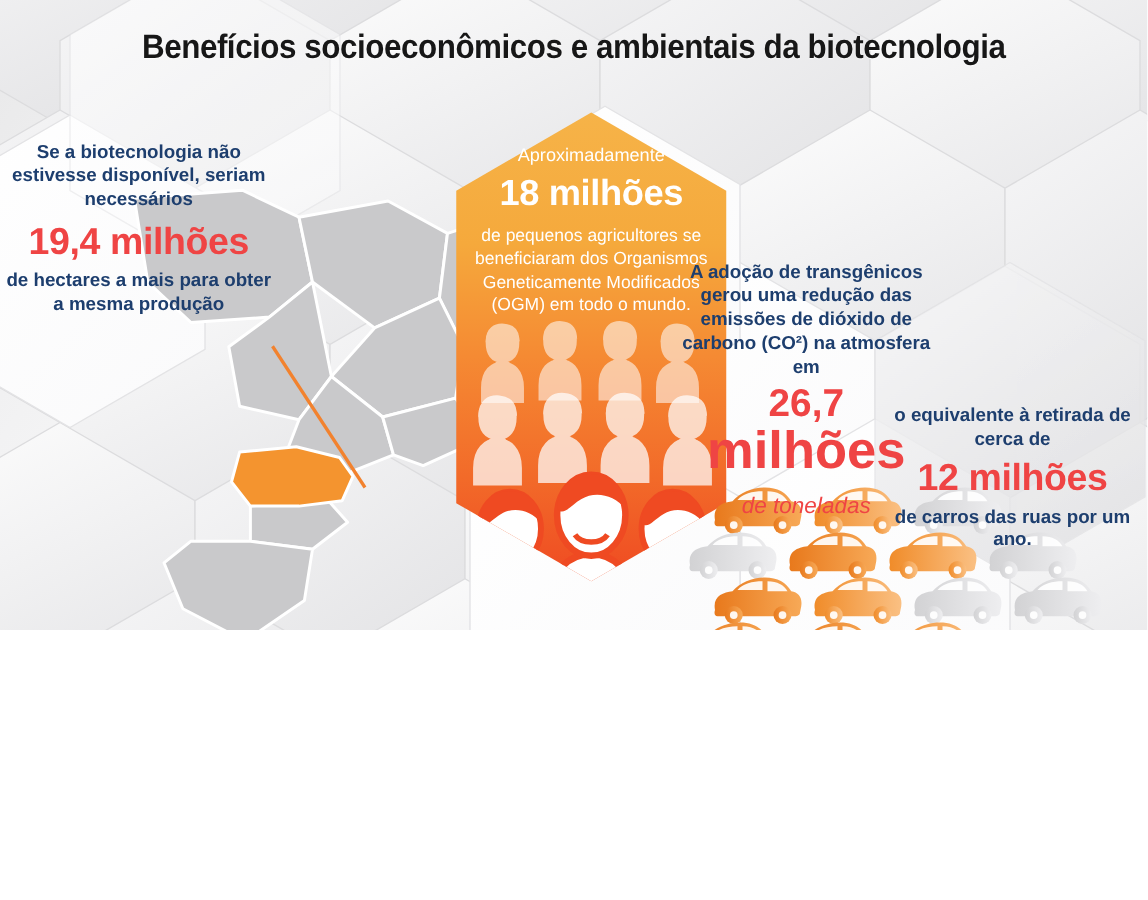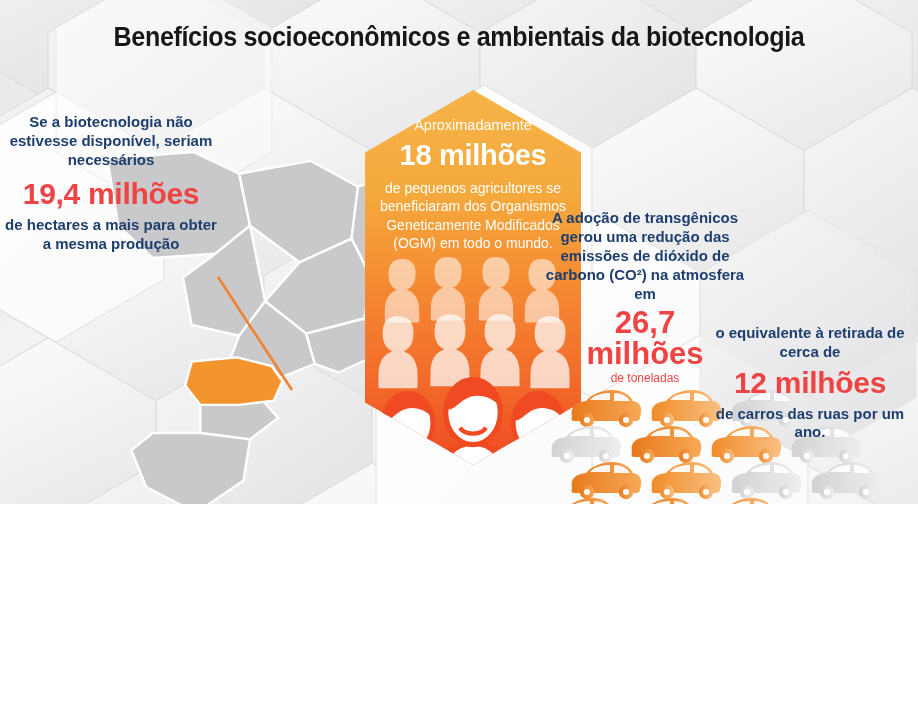--- a/index.html
+++ b/index.html
@@ -82,22 +82,22 @@
     color: #ffffff;
   }
   #block-farmers .lead-w { font-size: 14.5px; font-weight: normal; }
   #block-farmers .big-w  { font-size: 29px; font-weight: bold; margin: 3px 0 5px; letter-spacing: -0.3px; }
   #block-farmers .sub-w  { font-size: 14px; font-weight: normal; line-height: 1.32; text-align: center; }
 
   
   #block-co2 { left: 545px; top: 209px; width: 200px; }
   #block-co2 .lead { line-height: 1.26; text-align: center; }
   #block-co2 .n1 { font-size: 31px; margin-top: 4px; line-height: 1.0; }
-  #block-co2 .n2 { font-size: 31px; line-height: 1.05; }
-  #block-co2 .n3 { font-size: 12px; font-weight: normal; line-height: 1.2; margin-top: 0; }
+  #block-co2 .n2 { font-size: 42px; line-height: 1.05; }
+  #block-co2 .n3 { font-size: 18px; font-weight: normal; line-height: 1.2; margin-top: 11px; font-style: italic; }
 
   
   #block-cars { left: 712px; top: 324px; width: 196px; }
   #block-cars .big { margin: 2px 0 3px; }
 
   
   #block-source {
     left: 726px; top: 541px; width: 170px;
     text-align: right;
     color: #14703c;

